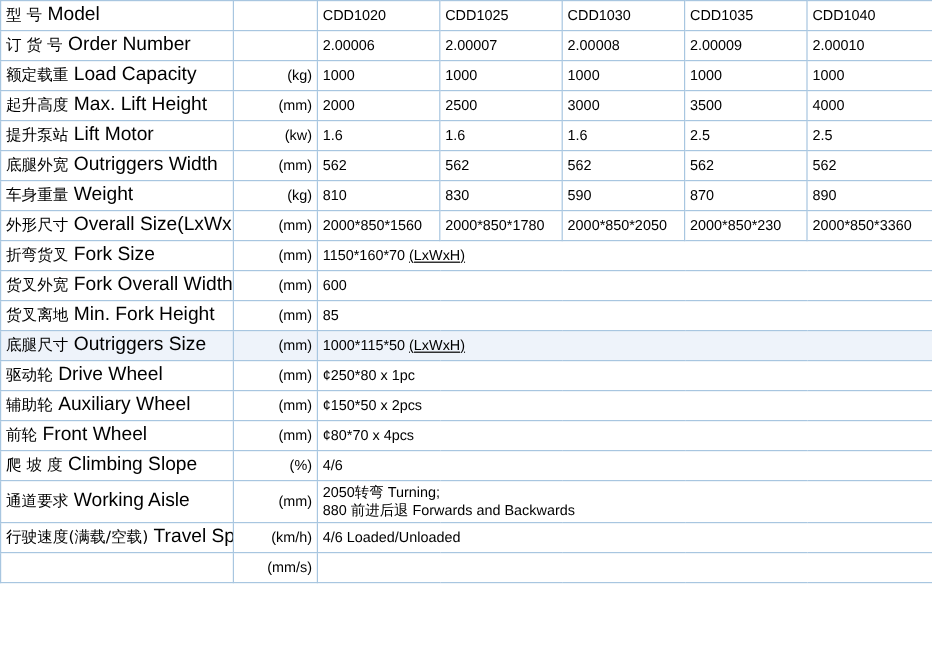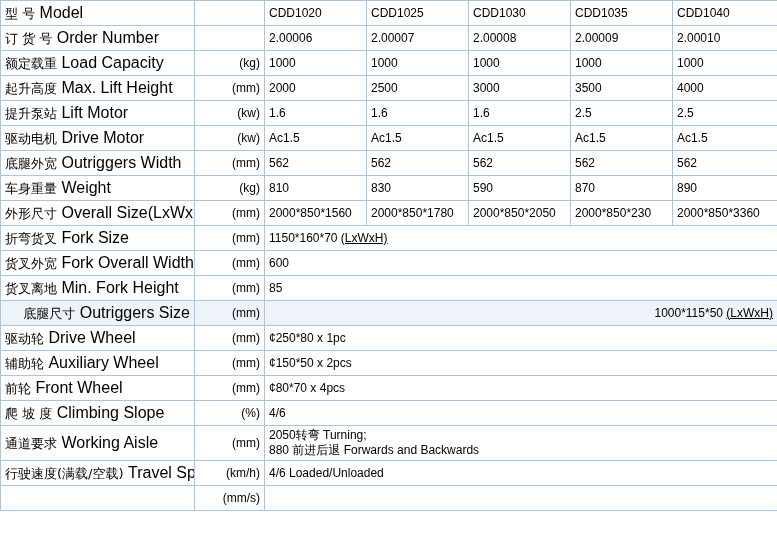--- a/index.html
+++ b/index.html
@@ -57,21 +57,20 @@
   }
   .label .cn { letter-spacing: 0px; }
   .u {
     text-decoration: underline;
   }
   .two-line {
     white-space: normal;
   }
   tr.highlight td {
     background: #eef3fa;
-    text-align: right;
   }
   .sub { display:block; }
 </style>
 </head>
 <body>
 
 <table class="spec">
   <colgroup>
     <col class="c-label">
     <col class="c-unit">
@@ -121,29 +120,20 @@
       <tr>
         <td class="label"><span class="cn">提升泵站</span><span class="en"> Lift Motor</span></td>
         <td class="unit">(kw)</td>
         <td class="val">1.6</td>
         <td class="val">1.6</td>
         <td class="val">1.6</td>
         <td class="val">2.5</td>
         <td class="val">2.5</td>
       </tr>
       <tr>
-        <td class="label"><span class="cn">驱动电机</span><span class="en"> Drive Motor</span></td>
-        <td class="unit">(kw)</td>
-        <td class="val">Ac1.5</td>
-        <td class="val">Ac1.5</td>
-        <td class="val">Ac1.5</td>
-        <td class="val">Ac1.5</td>
-        <td class="val">Ac1.5</td>
-      </tr>
-      <tr>
         <td class="label"><span class="cn">底腿外宽</span><span class="en"> Outriggers Width</span></td>
         <td class="unit">(mm)</td>
         <td class="val">562</td>
         <td class="val">562</td>
         <td class="val">562</td>
         <td class="val">562</td>
         <td class="val">562</td>
       </tr>
       <tr>
         <td class="label"><span class="cn">车身重量</span><span class="en"> Weight</span></td>

